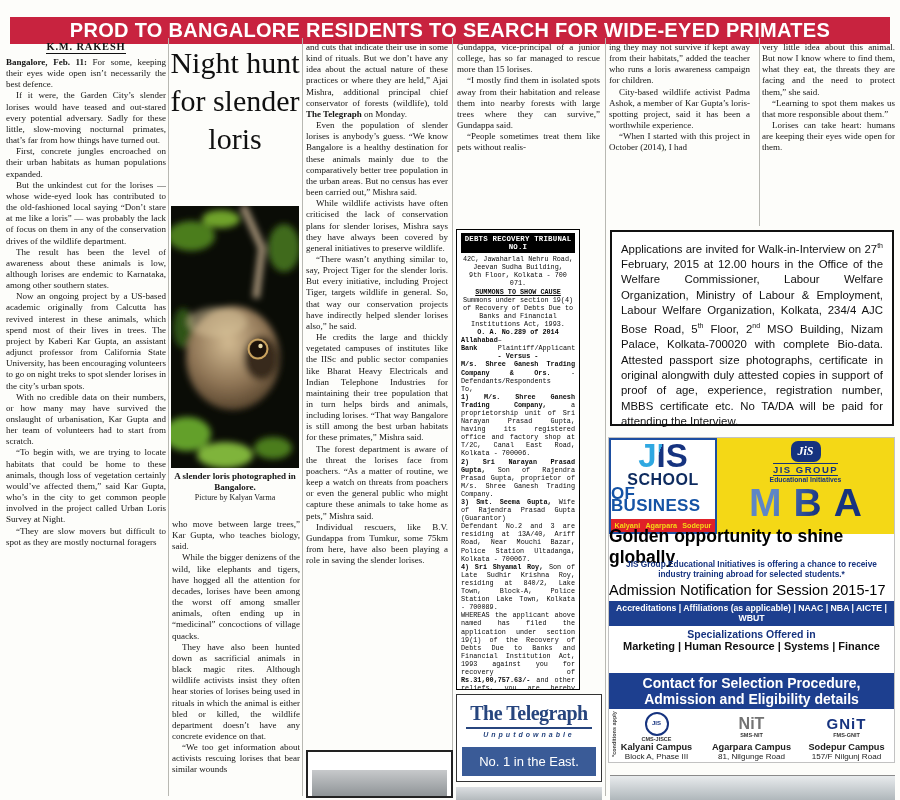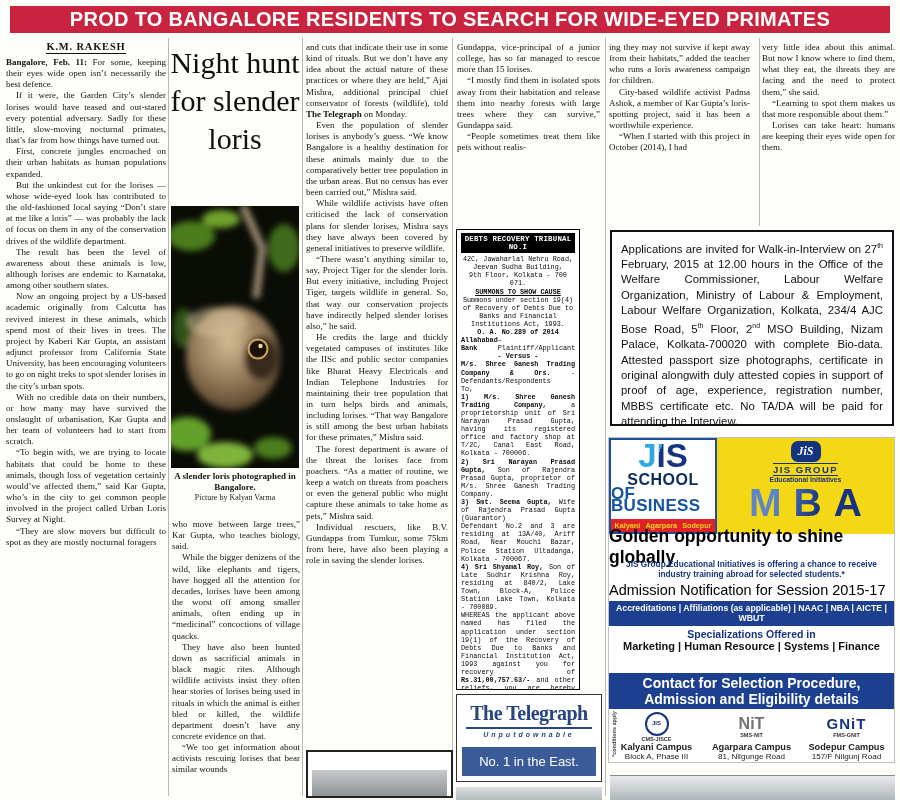--- a/index.html
+++ b/index.html
@@ -1,21 +1,21 @@
 <!DOCTYPE html>
 <html><head>
 <meta charset="utf-8">
 <style>
   html,body{margin:0;padding:0;background:#e9e9e6;}
   #page{position:relative;width:900px;height:800px;background:#fdfdfa;overflow:hidden;
         font-family:"Liberation Serif",serif;color:#141414;}
   .abs{position:absolute;}
 
   
-  .banner{left:10px;top:6px;width:880px;height:27px;background:#c8233f;color:#fff;
+  .banner{left:10px;top:17px;width:880px;height:27px;background:#c8233f;color:#fff;
           font-family:"Liberation Sans",sans-serif;font-weight:bold;font-size:20px;
           display:flex;align-items:center;justify-content:center;letter-spacing:.3px;}
 
   
   .byline{left:6px;top:36px;width:160px;text-align:center;}
   .byline span{font-weight:bold;font-size:10.5px;letter-spacing:.8px;
                border-bottom:1.3px solid #111;padding-bottom:1px;}
 
   
   .newscol{position:absolute;text-align:justify;font-size:9px;line-height:11.15px;overflow:hidden;}

